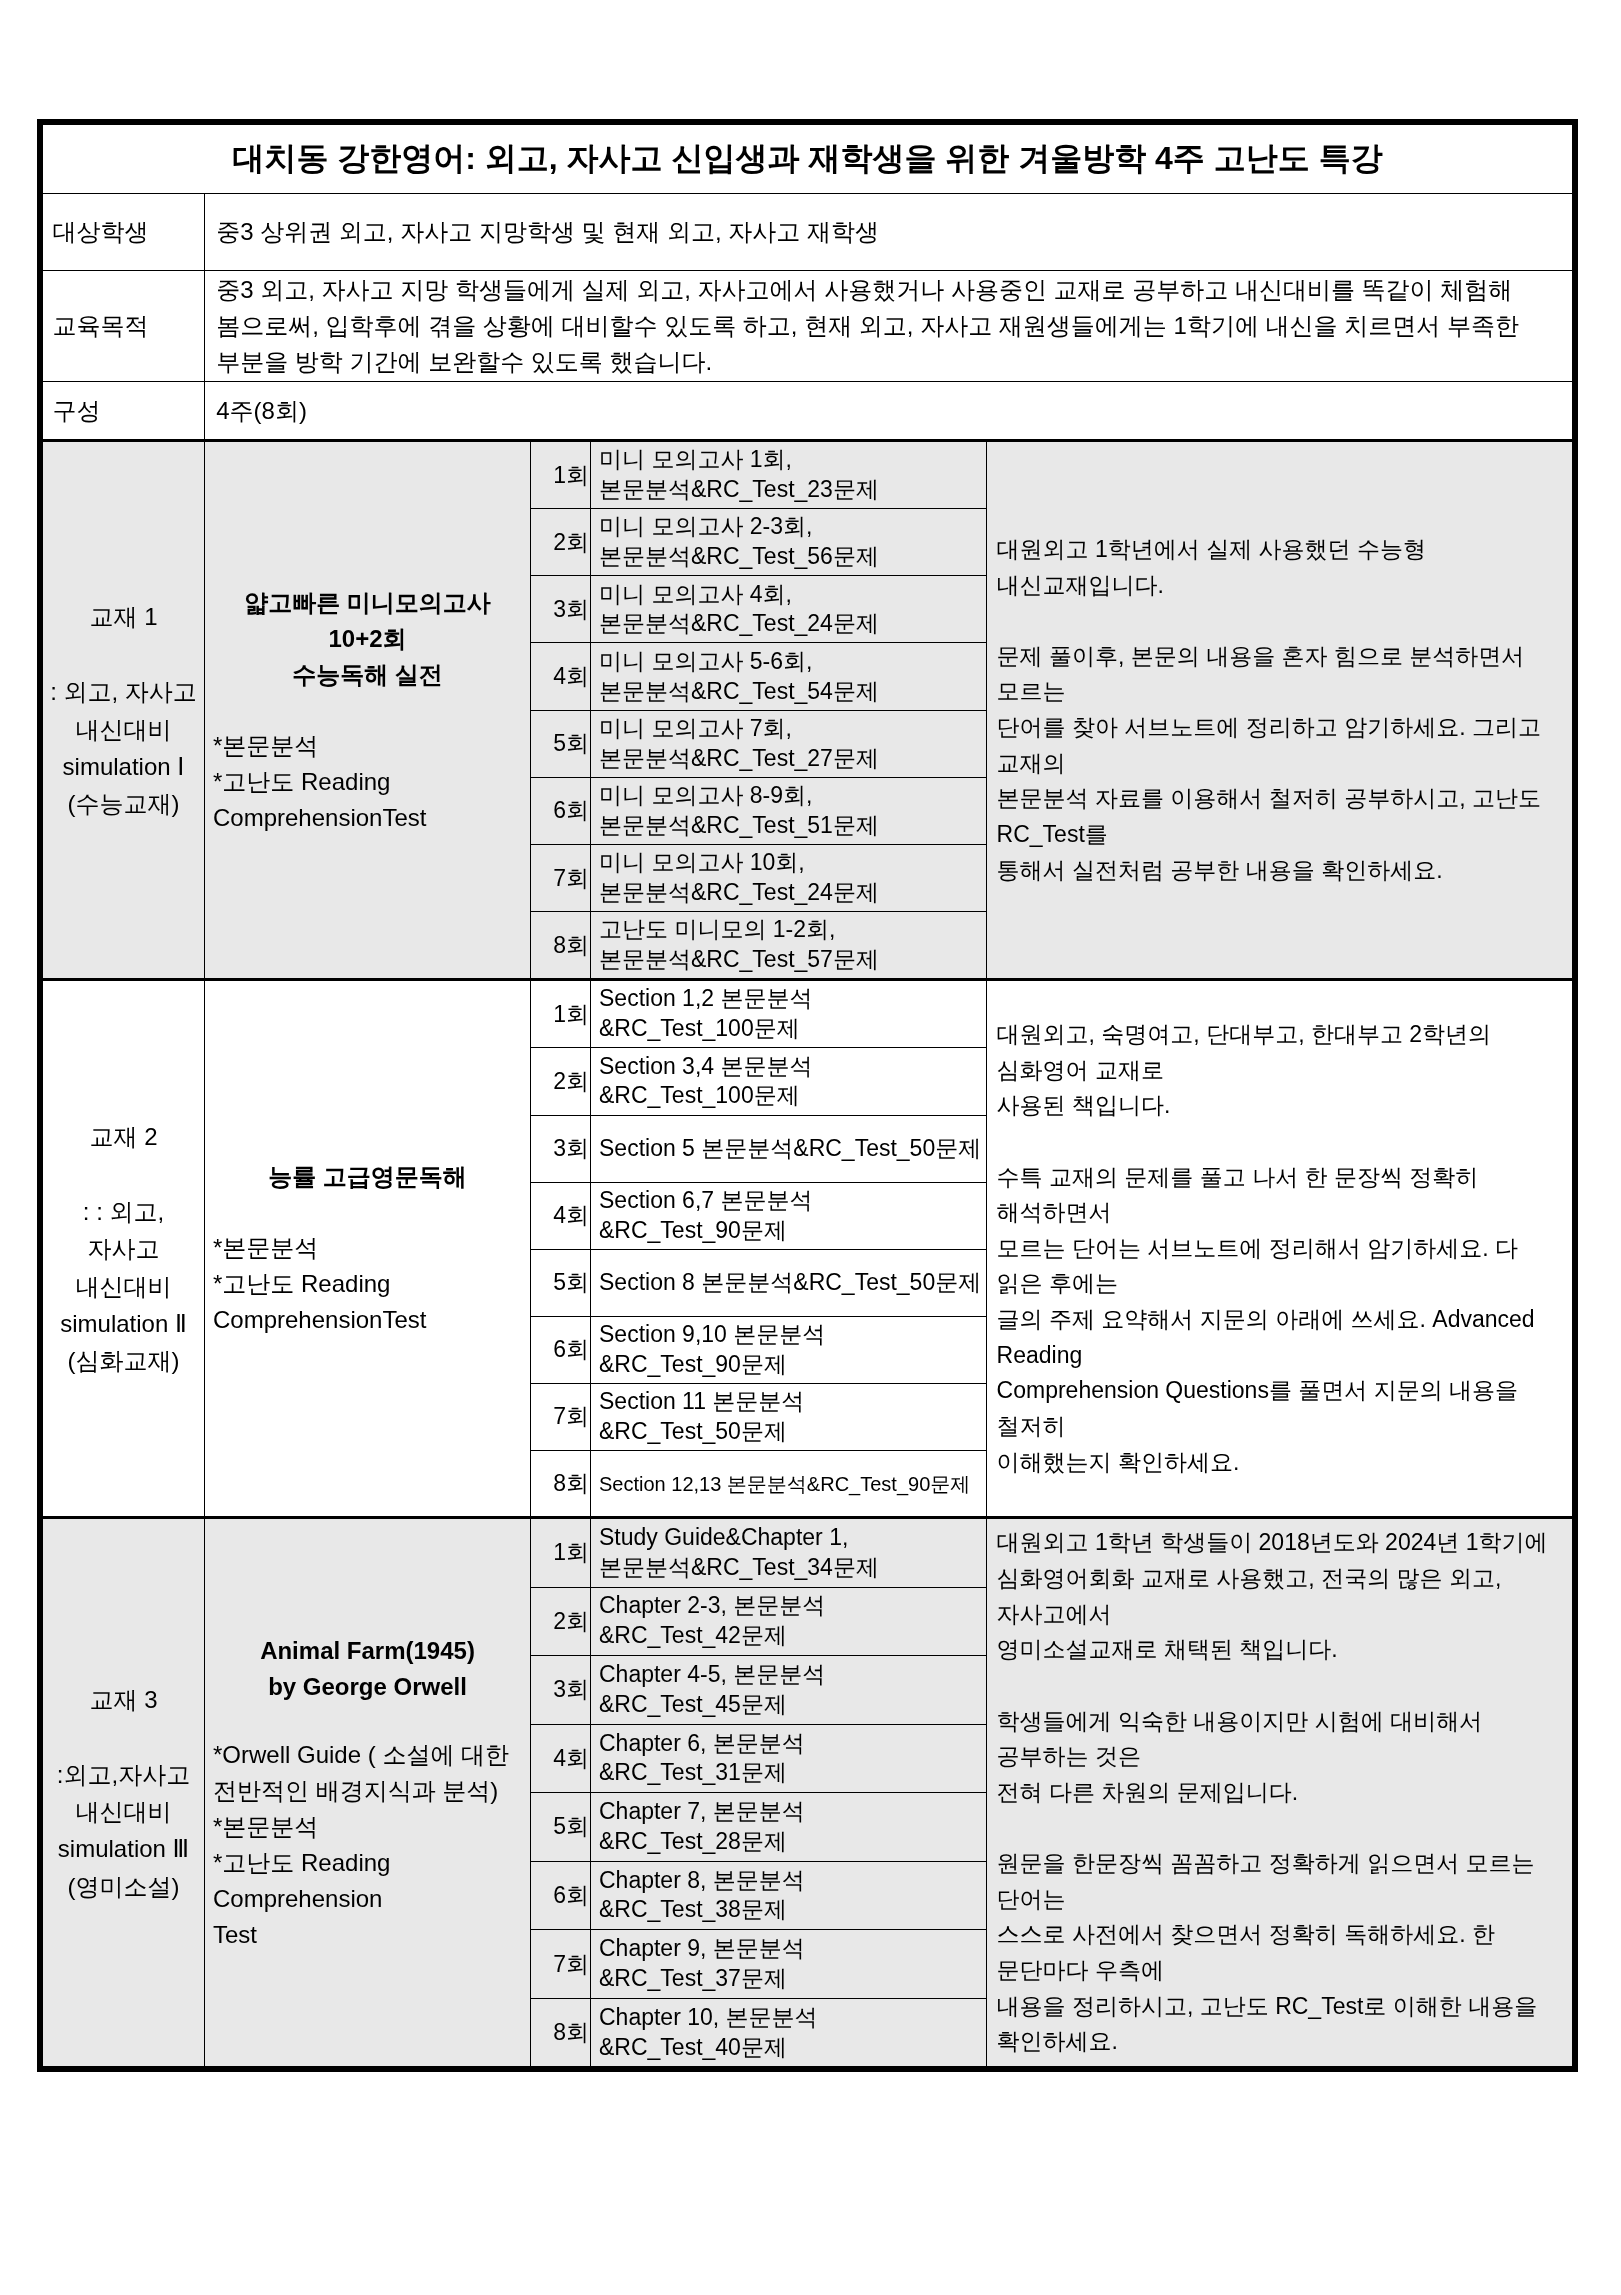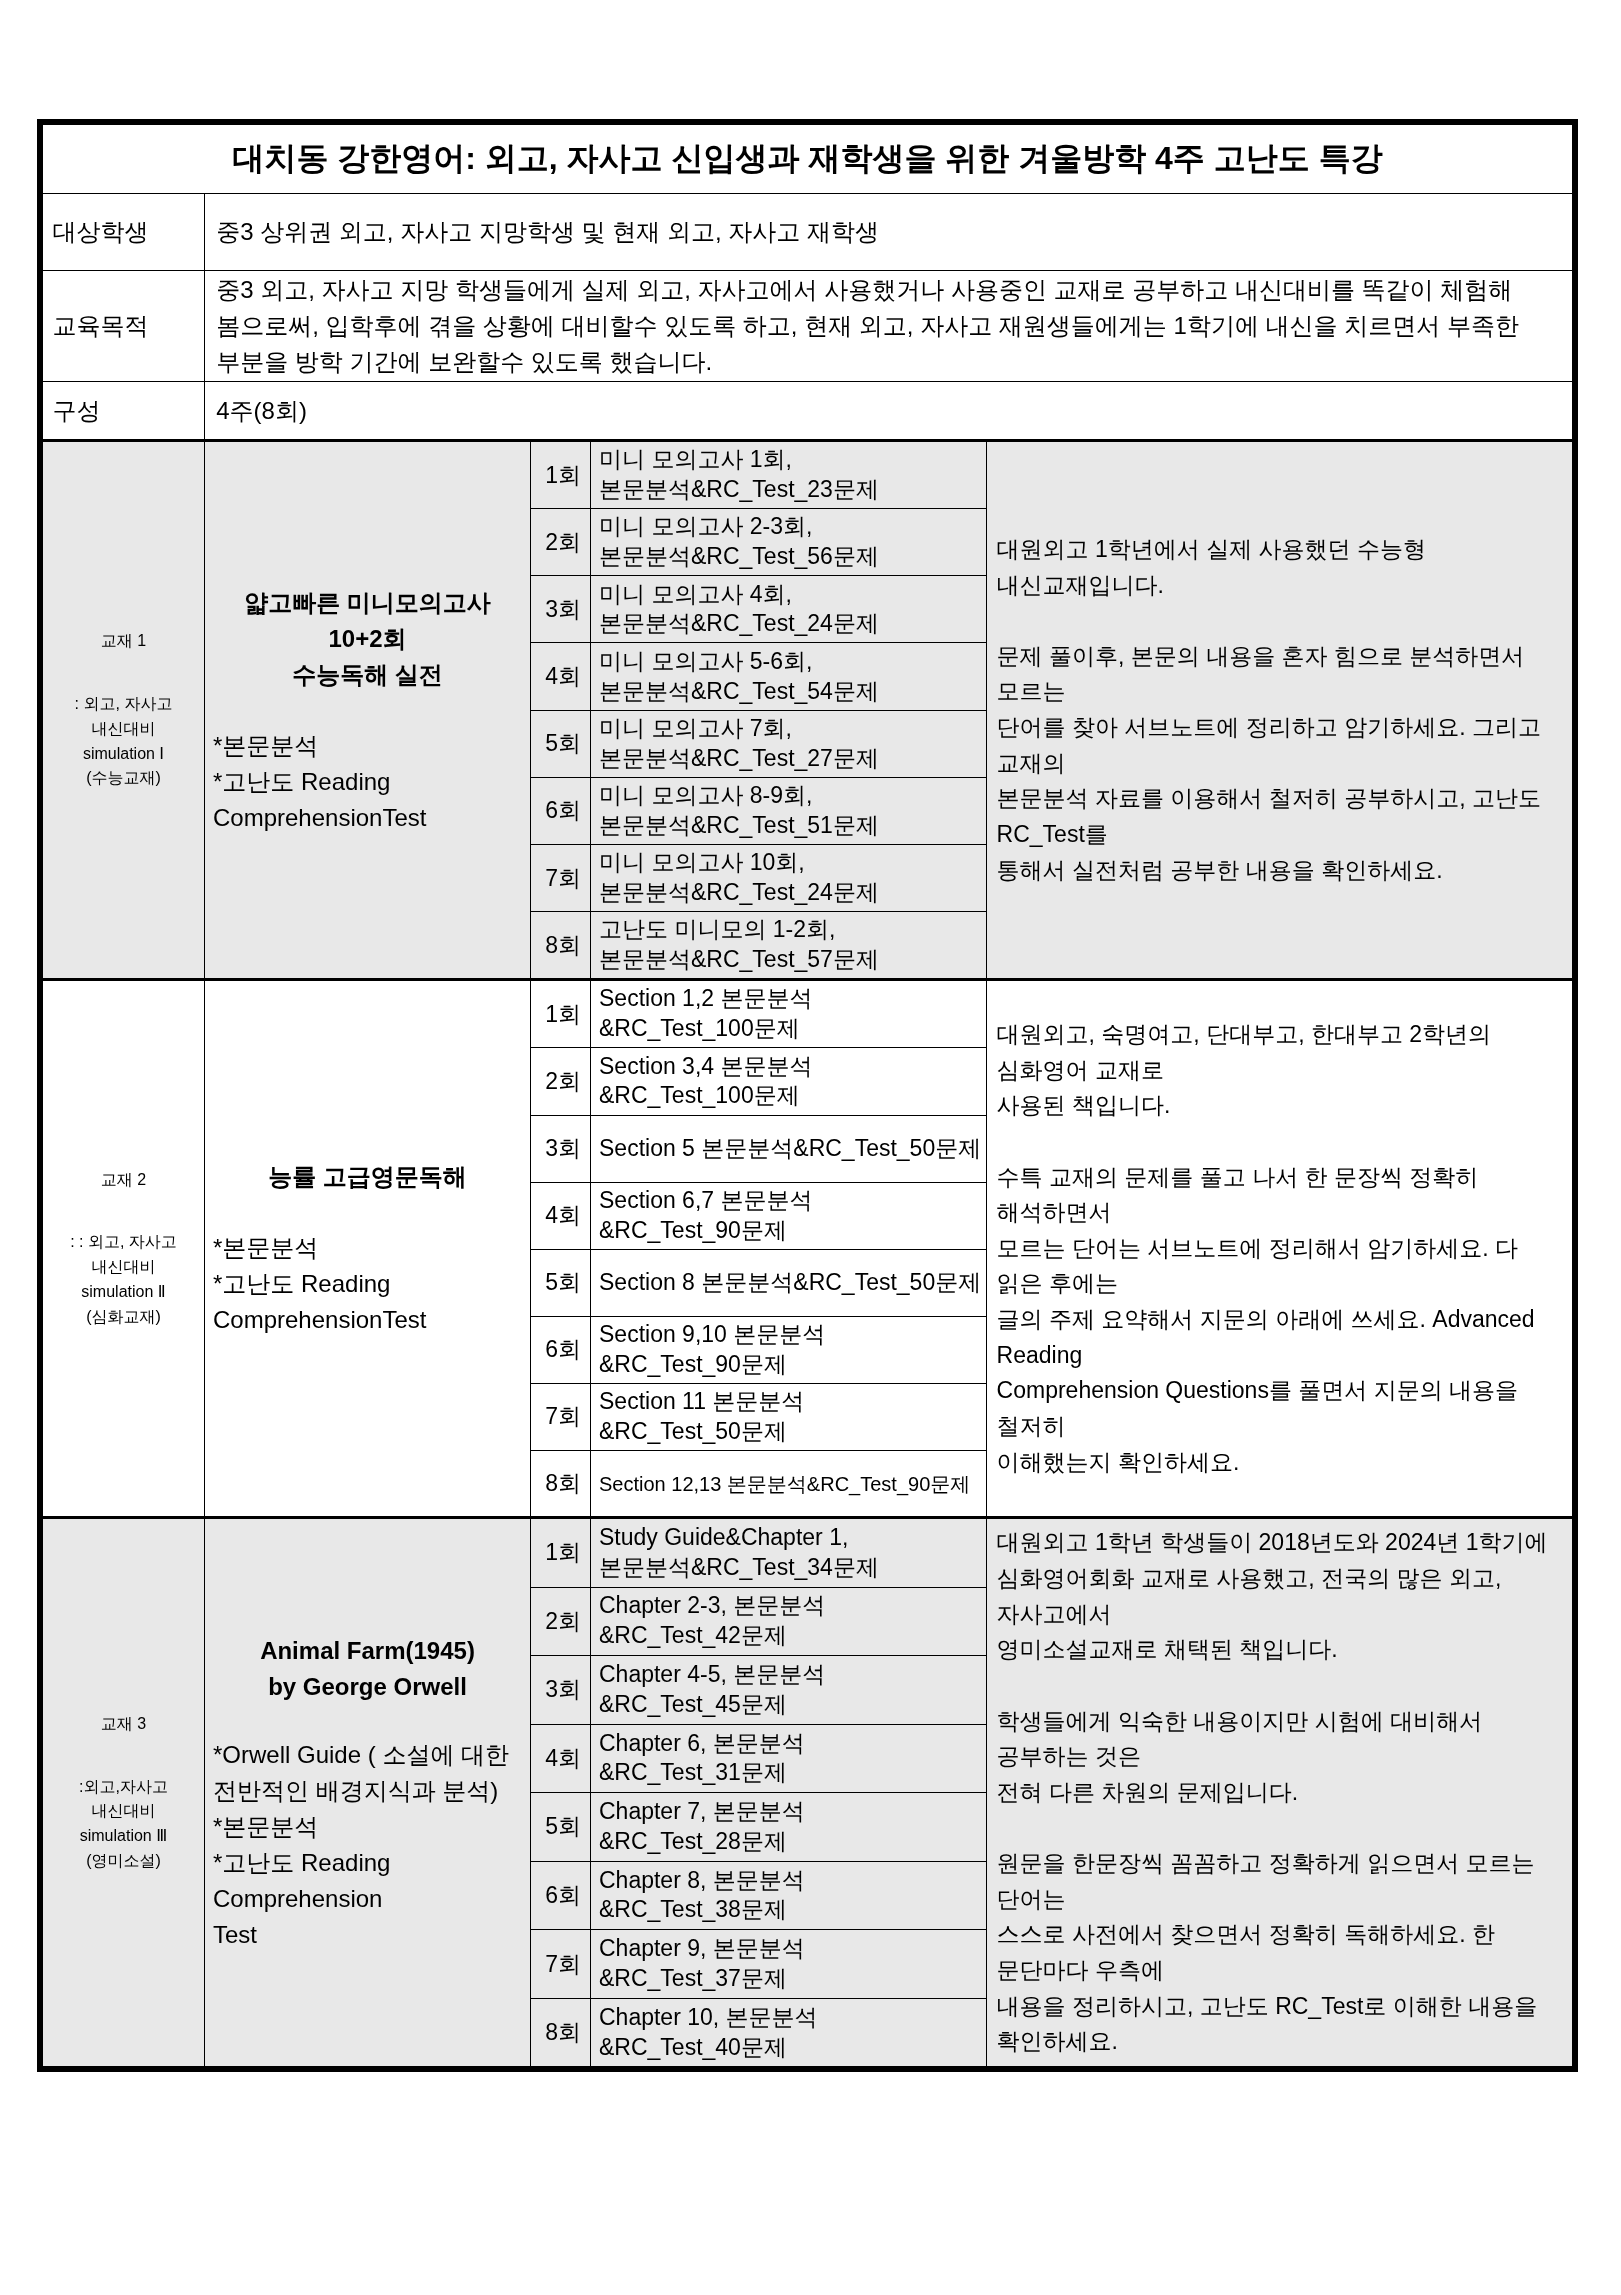--- a/index.html
+++ b/index.html
@@ -51,21 +51,21 @@
     line-height: 1.5;
     white-space: pre-line;
   }
 
   
   tr.session-row { height: 67px; }
   .bt4 { border-top-width: 3.2px !important; }
 
   .book-label-cell {
     text-align: center;
-    font-size: 16px;
+    font-size: 24px;
     line-height: 1.55;
     padding: 3.2px;
   }
   .book-label-id { display: block; }
   .book-label-sub { display: block; margin-top: 38px; white-space: pre-line; }
 
   .book-title-cell { padding: 9px 8px; font-size: 24px; }
   .book-title {
     display: block;
     text-align: center;
@@ -77,21 +77,21 @@
     display: block;
     text-align: left;
     white-space: pre-line;
     line-height: 1.5;
     margin-top: 35px;
   }
 
   .session-no {
     font-size: 23px;
     padding-left: 6.4px;
-    text-align: center;
+    text-align: right;
   }
   .session-content {
     font-size: 23px;
     line-height: 1.3;
     padding: 3.2px 4.8px 3.2px 8px;
     white-space: pre-line;
     text-align: left;
   }
   .session-content.small { font-size: 20px; }
 

